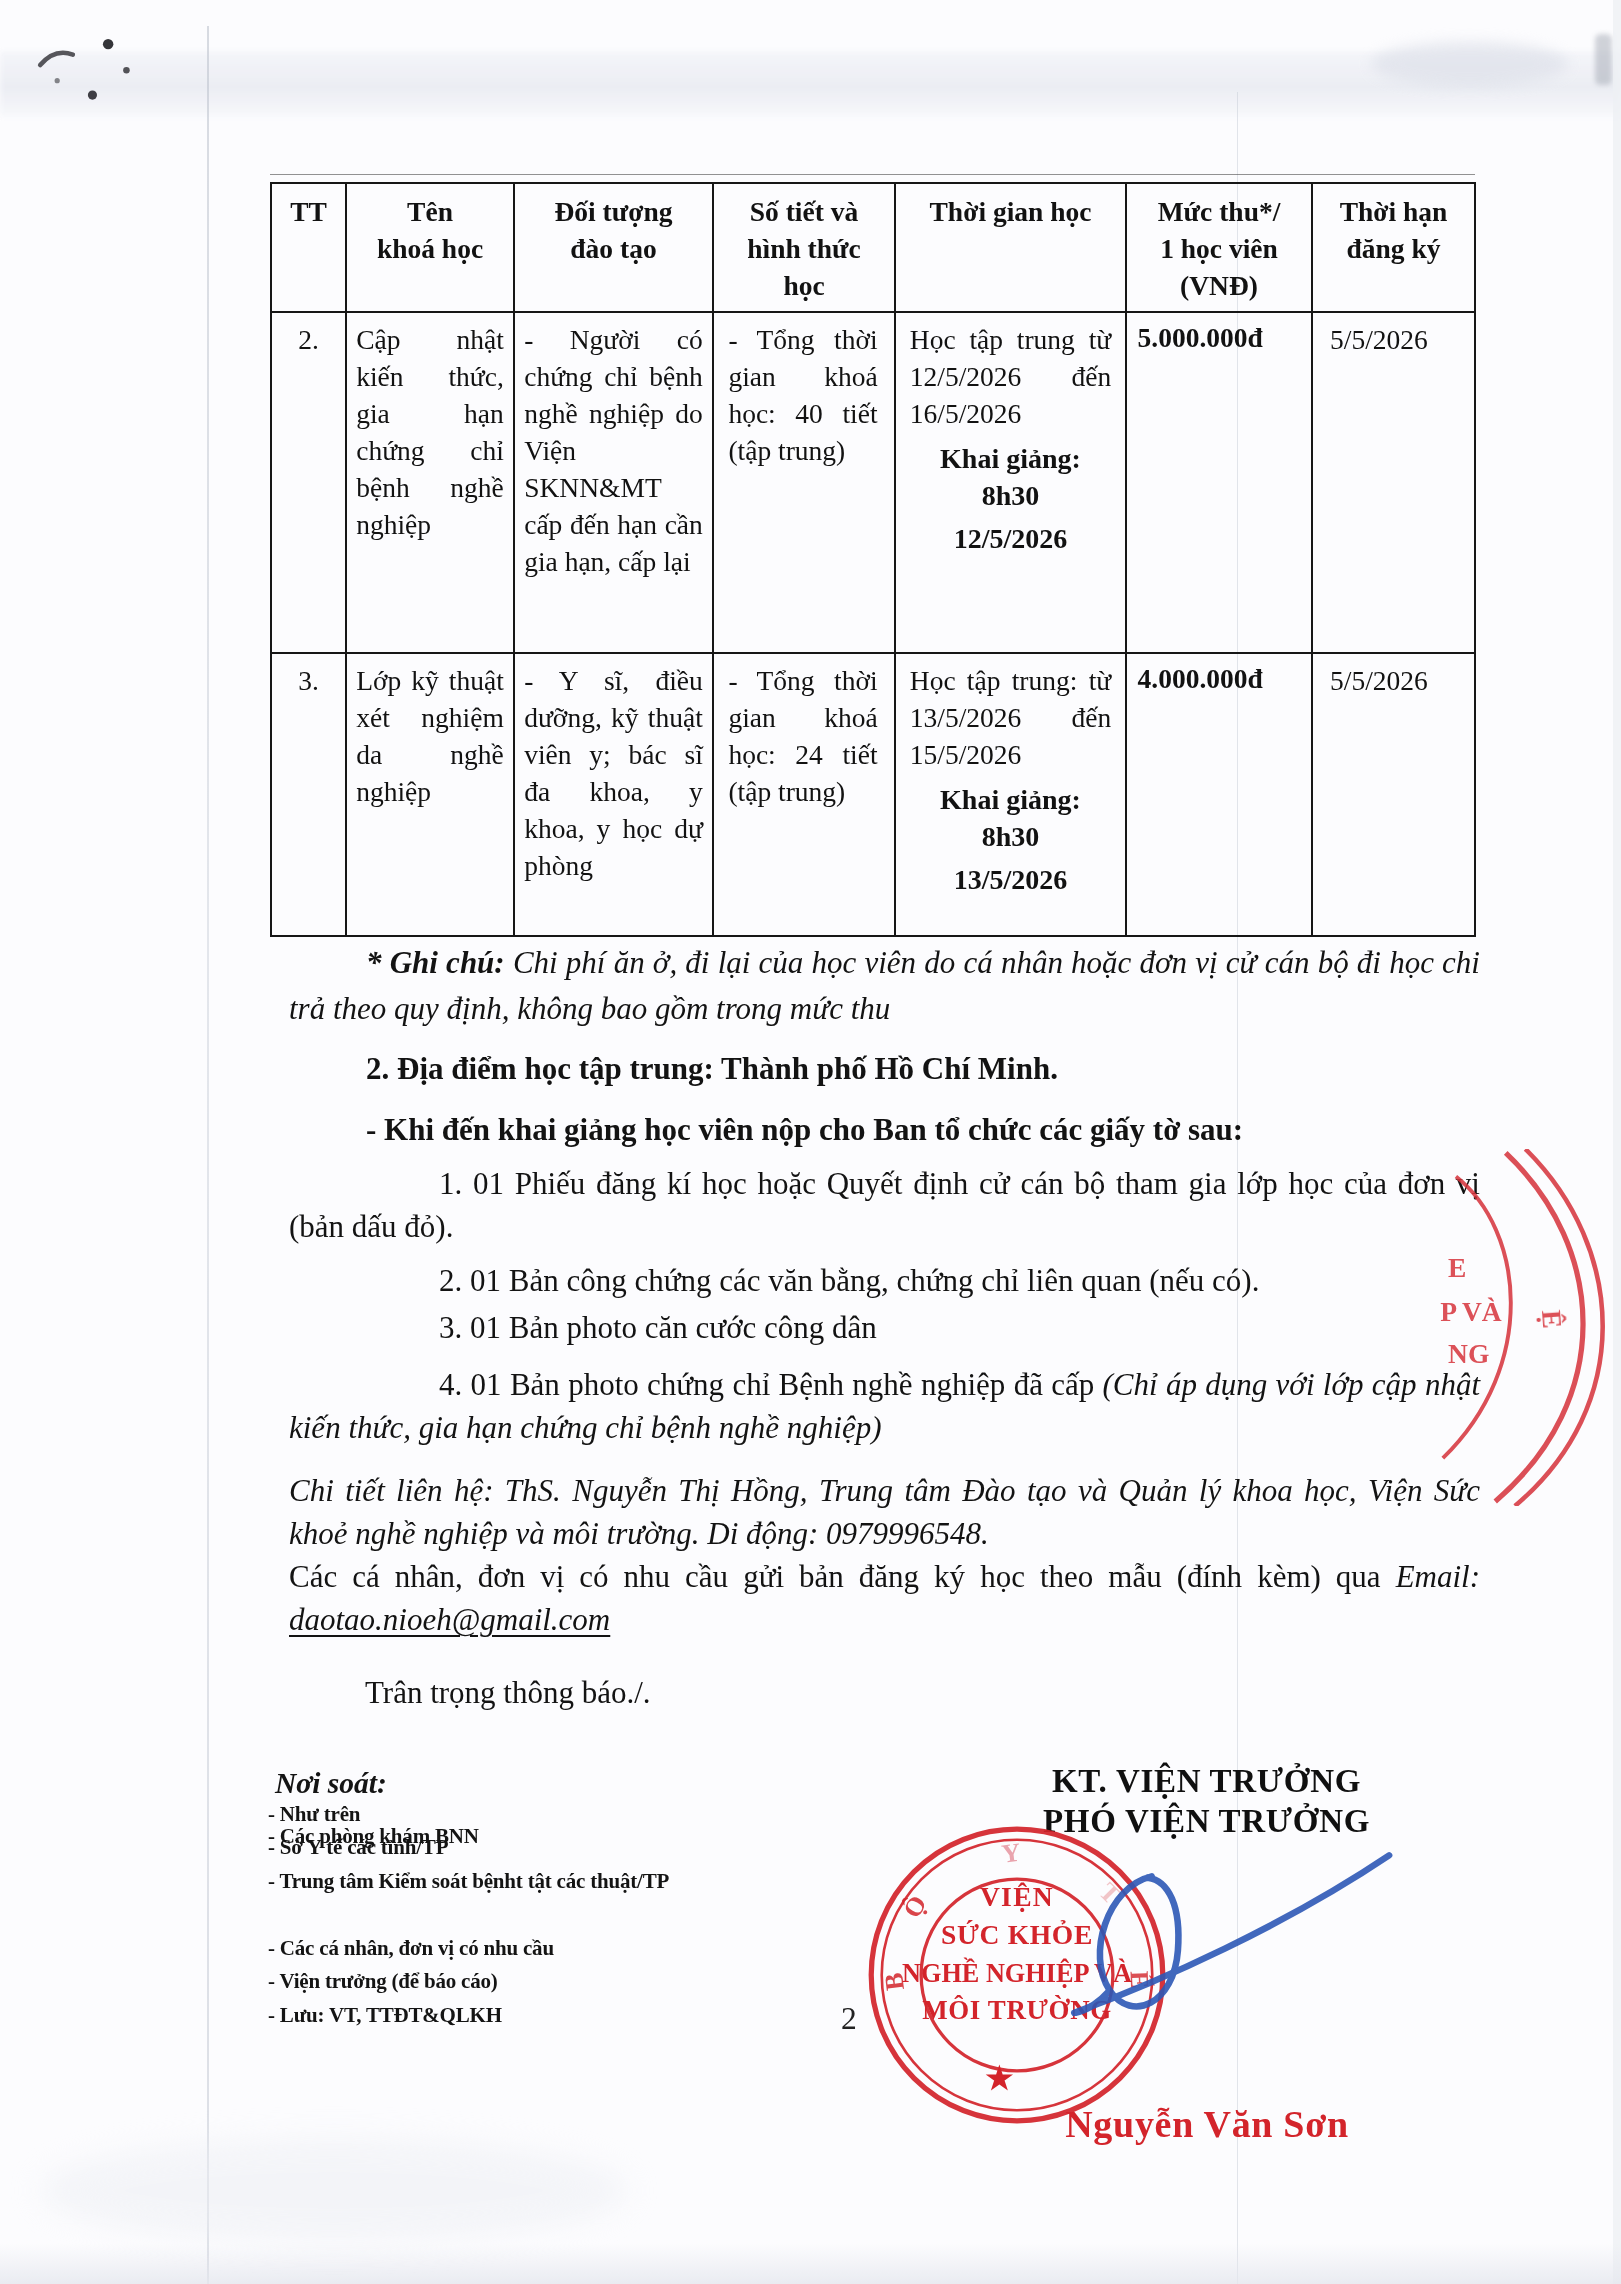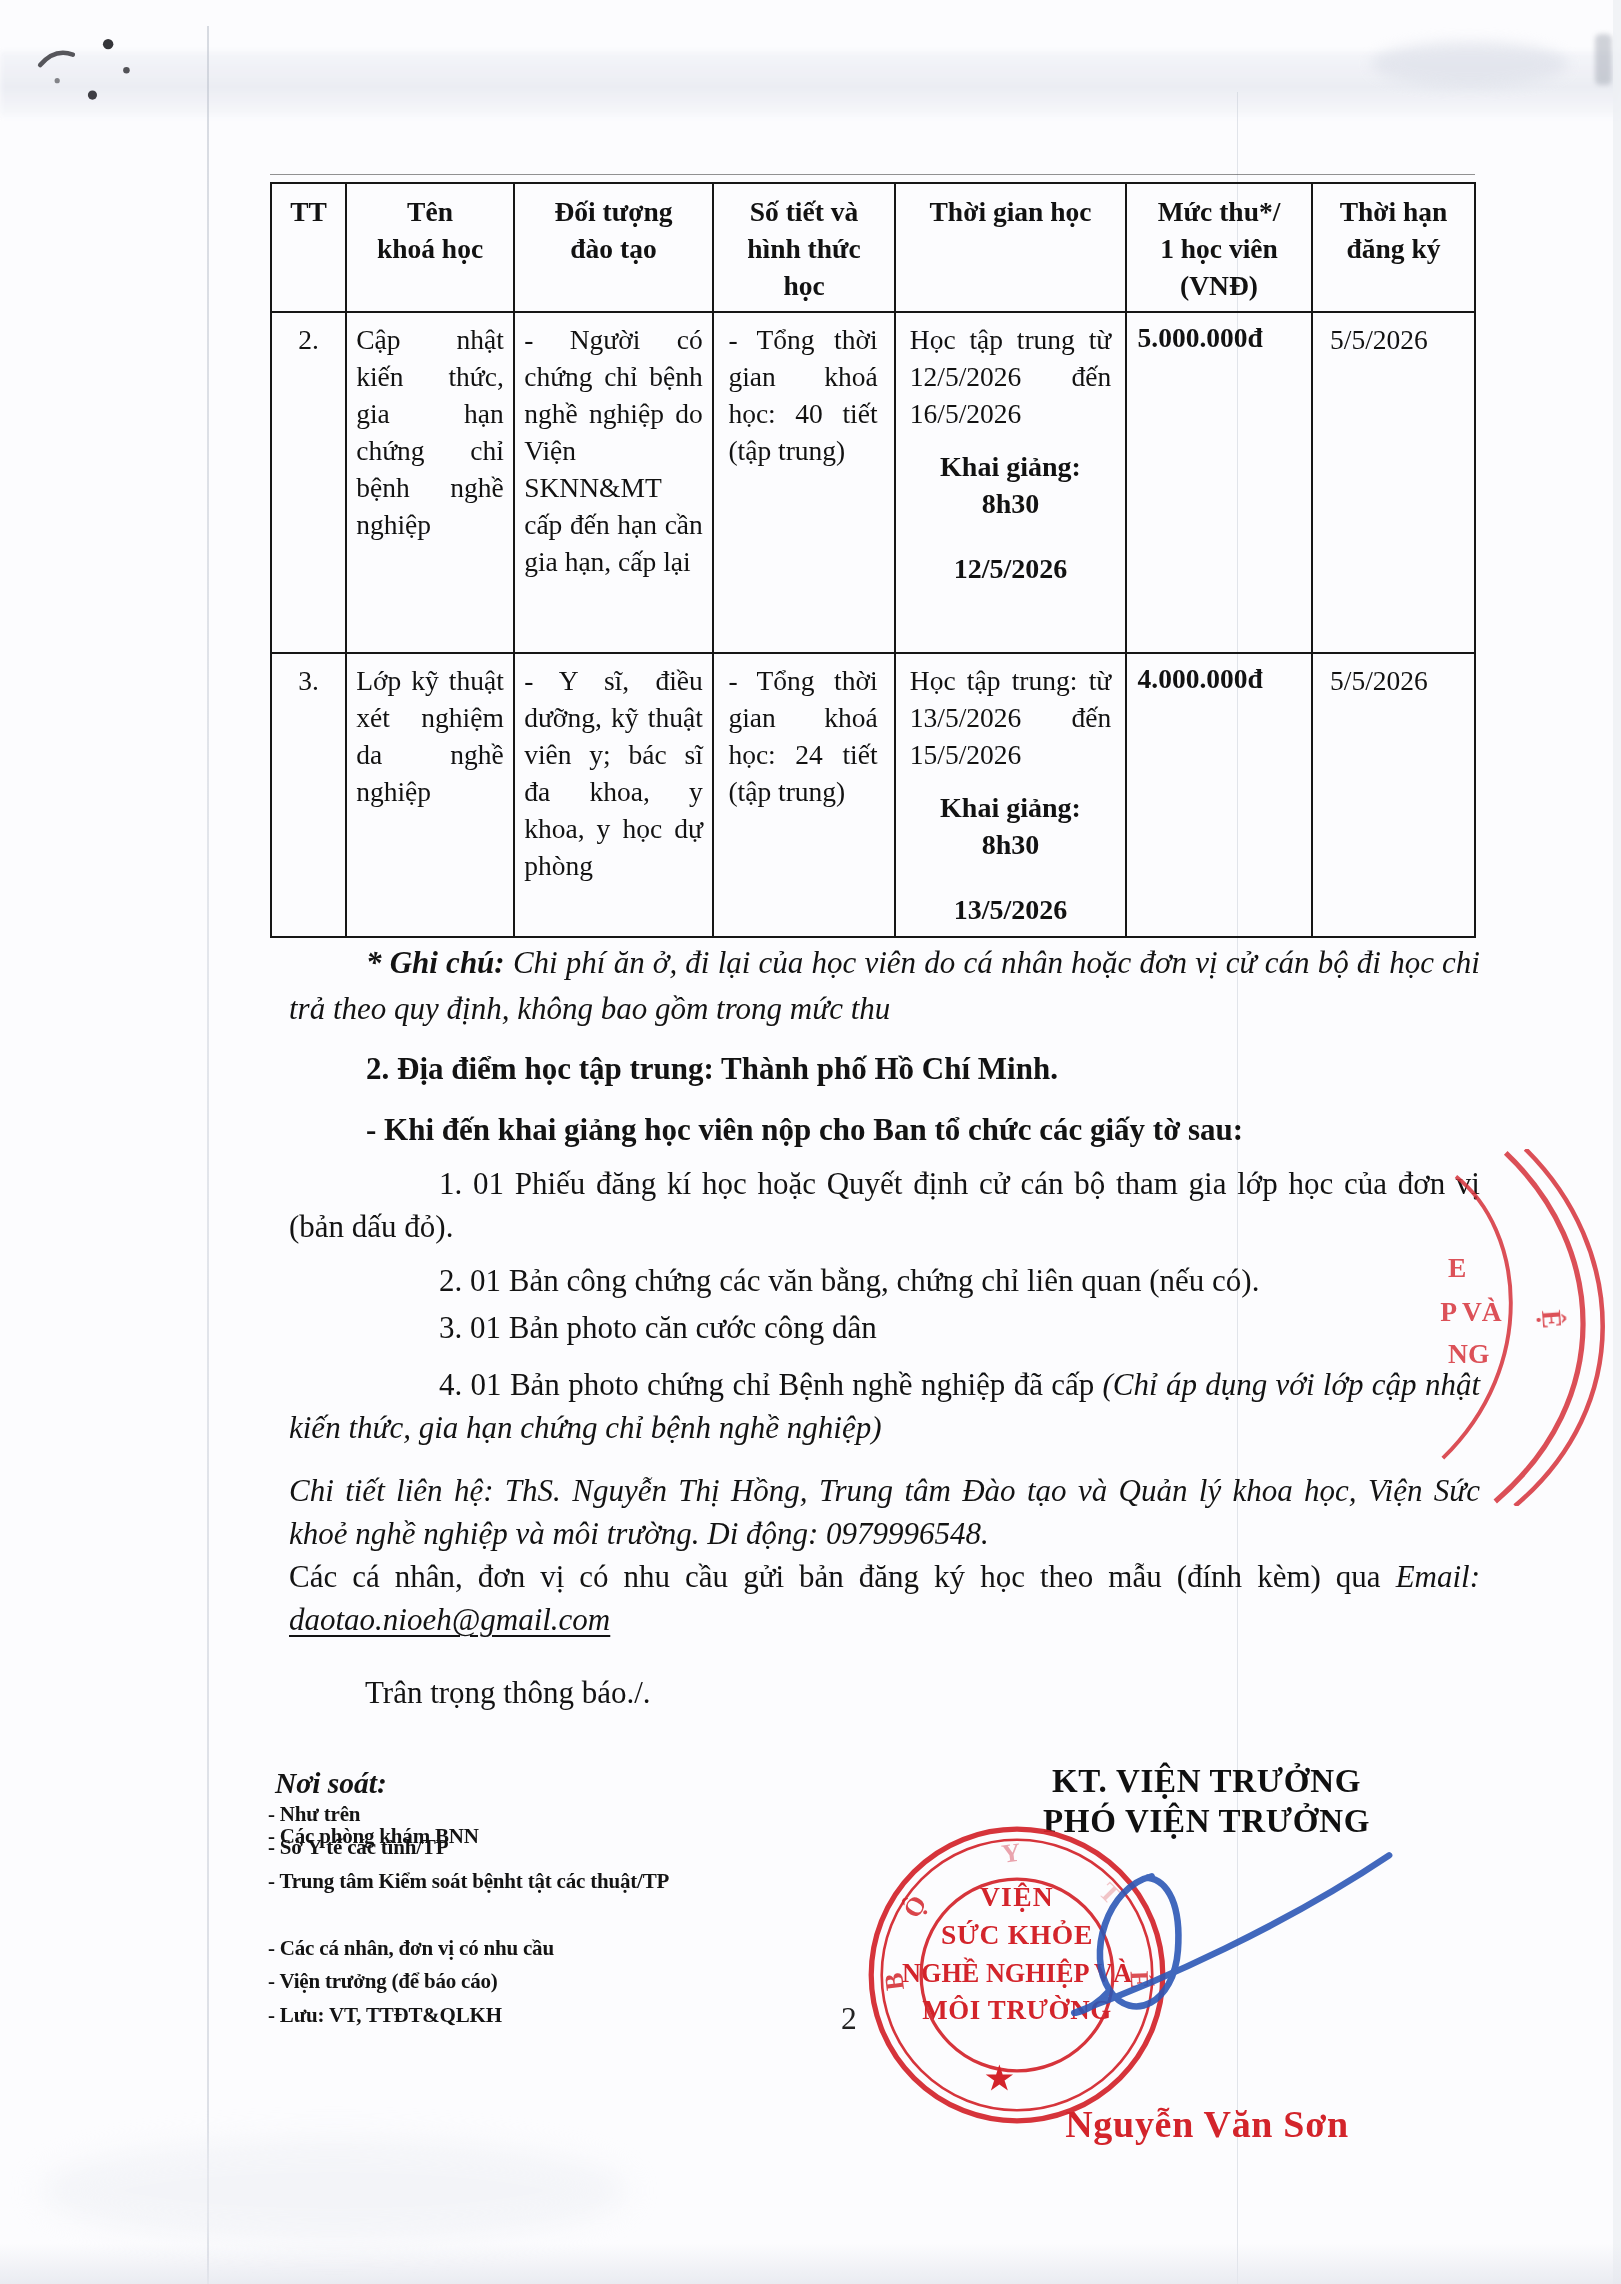--- a/index.html
+++ b/index.html
@@ -42,22 +42,22 @@
     white-space:pre-line; padding:9.2px 3.9px 6.6px; height:115px; }
   thead th { border-bottom:4.6px double #161616;border-radius:26px; }
   tr.row-a { height:341px; }
   tr.row-b { height:283px; }
   td.c-tt { text-align:center; padding-top:7.9px; }
   td.c-course, td.c-aud, td.c-dur { text-align:justify; padding:7.9px 9.2px; }
   td.c-dur { padding:7.9px 16.4px 7.9px 14.4px; }
   td.c-sch { padding:7.9px 13.8px; }
   .sch-main { text-align:justify; }
   .kg { font-weight:bold; text-align:center; font-size:28px; }
-  .kg-label { margin-top:16px; }
-  .kg-date { margin-top:28px; }
+  .kg-label { margin-top:8px; }
+  .kg-date { margin-top:6px; }
   td.c-fee { font-weight:bold; padding:6.6px 3.9px 6.6px 10.5px; font-size:29.5px; }
   td.c-dl { padding:7.9px 3.9px 7.9px 17px; }
 
   
   .para { position:absolute; left:289px; width:1191px; font-size:31px;
     line-height:43px; text-align:justify; color:#131313; }
   .indent { text-indent:77px; }
   .indent-deep { text-indent:150px; }
   .it { font-style:italic; }
   .bd { font-weight:bold; }

